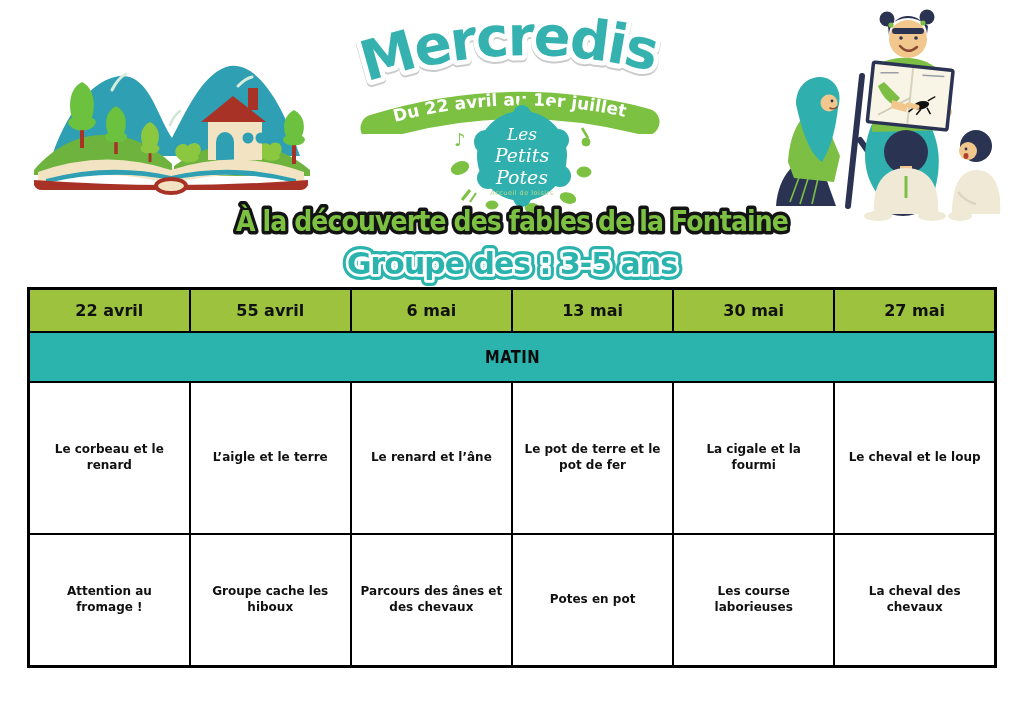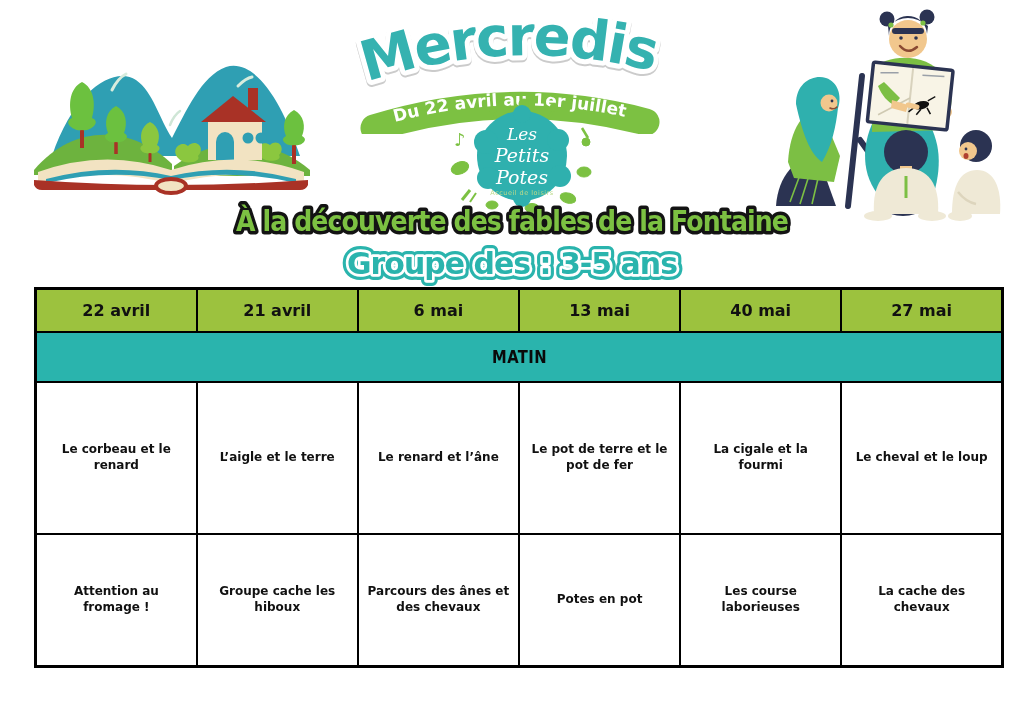--- a/index.html
+++ b/index.html
@@ -35,21 +35,21 @@
     fill: none; stroke: #2ab4ad; stroke-width: 12px; stroke-linejoin: round; }
   .group-stroke-white { font: 700 31px "DejaVu Sans", sans-serif; letter-spacing: -1px;
     fill: none; stroke: #ffffff; stroke-width: 5.5px; stroke-linejoin: round; }
   .group-fill { font: 700 31px "DejaVu Sans", sans-serif; letter-spacing: -1px; fill: #2ab4ad; }
 
   .logo-script { font-family: "DejaVu Serif", serif; font-style: italic; fill: #ffffff; }
   .logo-tag { font: 6.5px "DejaVu Sans", sans-serif; fill: #bcd98a; letter-spacing: .5px; }
 
   
   table.schedule {
-    position: absolute; left: 34px; top: 287px;
+    position: absolute; left: 27px; top: 287px;
     width: 970px; border-collapse: collapse; table-layout: fixed;
     border: 3px solid #000;
   }
   table.schedule td { border: 2px solid #000; text-align: center; vertical-align: middle; }
   tr.dates-row td {
     height: 43px; background: #9cc23e;
     font-weight: 700; font-size: 16px; color: #111;
   }
   tr.band-row td {
     height: 50px; background: #2ab4ad; color: #0a0a0a;
@@ -255,24 +255,24 @@
   <svg class="group-svg" viewBox="0 0 400 50" aria-hidden="true">
     <text class="group-stroke-outer" x="200" y="36" text-anchor="middle" textLength="330" lengthAdjust="spacingAndGlyphs">Groupe des : 3-5 ans</text>
     <text class="group-stroke-white" x="200" y="36" text-anchor="middle" textLength="330" lengthAdjust="spacingAndGlyphs">Groupe des : 3-5 ans</text>
     <text class="group-fill" x="200" y="36" text-anchor="middle" textLength="330" lengthAdjust="spacingAndGlyphs">Groupe des : 3-5 ans</text>
   </svg>
 
   <table class="schedule">
     <tbody>
       <tr class="dates-row">
         <td>22 avril</td>
-        <td>21 avril</td>
+        <td>55 avril</td>
         <td>6 mai</td>
         <td>13 mai</td>
-        <td>40 mai</td>
+        <td>30 mai</td>
         <td>27 mai</td>
       </tr>
       <tr class="band-row">
         <td colspan="6">
           <span class="band-label">MATIN</span>
         </td>
       </tr>
       <tr class="morning-row">
         <td class="activity">Le corbeau et le renard</td>
         <td class="activity">L’aigle et le terre</td>
@@ -280,18 +280,18 @@
         <td class="activity">Le pot de terre et le pot de fer</td>
         <td class="activity">La cigale et la fourmi</td>
         <td class="activity">Le cheval et le loup</td>
       </tr>
       <tr class="afternoon-row">
         <td class="activity">Attention au fromage !</td>
         <td class="activity">Groupe cache les hiboux</td>
         <td class="activity">Parcours des ânes et des chevaux</td>
         <td class="activity">Potes en pot</td>
         <td class="activity">Les course laborieuses</td>
-        <td class="activity">La cache des chevaux</td>
+        <td class="activity">La cheval des chevaux</td>
       </tr>
     </tbody>
   </table>
 
 </div>
 
 </body></html>

